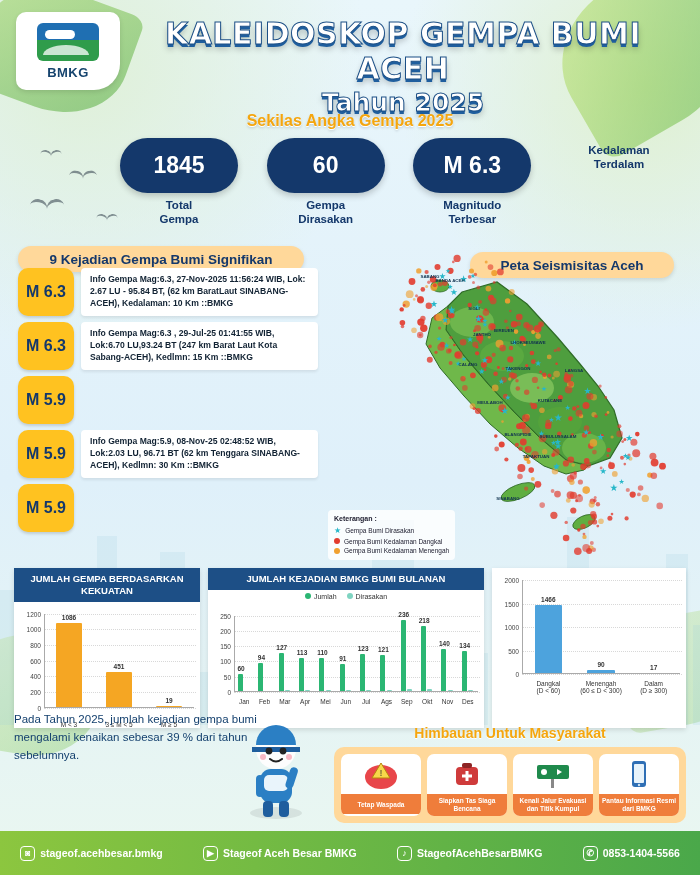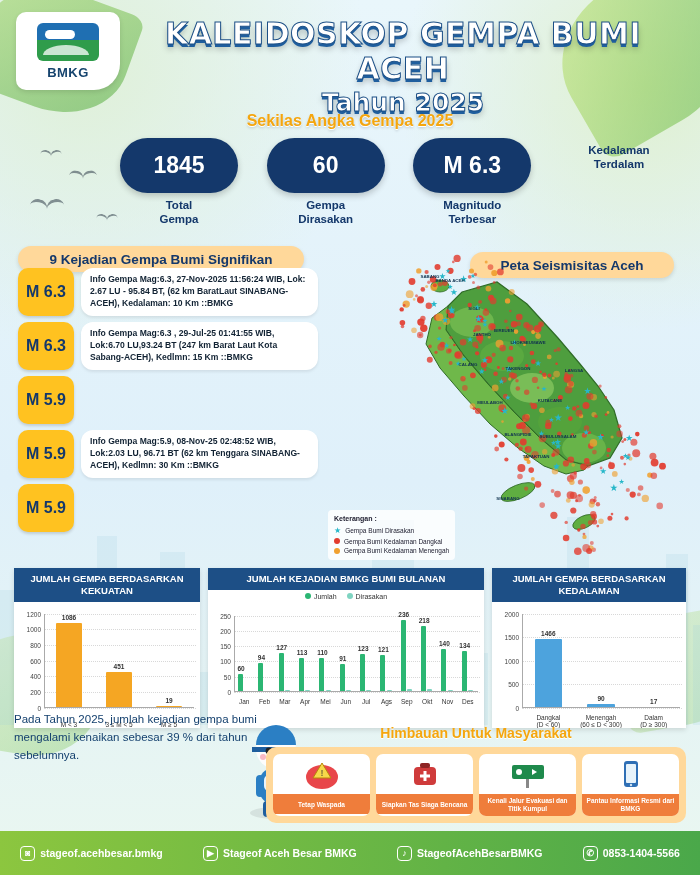--- a/index.html
+++ b/index.html
@@ -93,21 +93,21 @@
   
   .events{position:absolute; left:18px; top:268px; width:300px;}
   .event{display:flex; align-items:stretch; margin-bottom:6px;}
   .event .mag{
     width:56px; min-height:48px; border-radius:10px; background:#ffc220; color:#14386b;
     display:flex; align-items:center; justify-content:center;
     font-size:16px; font-weight:bold; box-shadow:0 2px 3px rgba(0,0,0,.15);
     flex:none;
   }
   .event .info{
-    margin-left:7px; flex:1; background:#fff; border-radius:12px; padding:6px 9px;
+    margin-left:7px; flex:1; background:#fff; border-radius:4px; padding:6px 9px;
     font-size:8.6px; line-height:1.38; color:#123; font-weight:bold;
     box-shadow:0 2px 3px rgba(0,0,0,.08);
     display:flex; align-items:center;
   }
 
   
   .mapwrap{position:absolute; left:322px; top:252px; width:362px; height:312px;}
   .mapcanvas{position:absolute; inset:0;}
   .legendbox{
     position:absolute; left:6px; bottom:4px; background:rgba(255,255,255,.82);
@@ -134,21 +134,21 @@
   .legend-inline i{width:6px;height:6px;border-radius:50%; display:inline-block; margin-right:3px;}
 
   
   .know{
     position:absolute; left:14px; bottom:52px; width:296px; height:120px;
   }
   .know h3{font-size:19px; font-weight:bold; color:#1d4f86; font-family:"DejaVu Sans", sans-serif;}
   .know p{margin-top:8px; font-size:11.5px; line-height:1.55; color:#14406e;}
   .mascot{position:absolute; right:-4px; bottom:2px; width:76px; height:104px;}
 
-  .himbauan{position:absolute; right:14px; bottom:52px; width:420px;}
+  .himbauan{position:absolute; right:14px; bottom:52px; width:352px;}
   .himbauan .hd{text-align:center; font-size:14px; font-weight:bold; color:#f4a60f; text-shadow:0 1px 0 #fff;}
   .cards{margin-top:6px; background:#ffd89a; border-radius:10px; padding:7px; display:flex; gap:6px;}
   .card{flex:1; background:#fff; border-radius:7px; overflow:hidden; text-align:center;}
   .card .pic{height:40px; display:flex; align-items:center; justify-content:center; font-size:20px;}
   .card .cl{background:#ef7d3b; color:#fff; font-size:6.5px; font-weight:bold; padding:3px 2px; line-height:1.2; min-height:20px; display:flex; align-items:center; justify-content:center;}
 
   .footerbar{
     position:absolute; left:0; right:0; bottom:0; height:44px;
     background:linear-gradient(90deg,#8cc63f,#4aa84a);
     display:flex; align-items:center; justify-content:space-around;
@@ -733,21 +733,20 @@
         <div class="bar" style="left: 253.733px; width: 5.1px; height: 40.736px; bottom: 20px; background: rgb(43, 182, 115);"></div>
         <div class="bar" style="left: 259.833px; width: 5.1px; height: 2.128px; bottom: 20px; background: rgb(127, 212, 193);"></div>
         <div class="barlabel" style="left: 256.783px; bottom: 62.736px;">134</div>
         <div class="xlabel" style="left: 259.833px; bottom: 7px;">Des</div>
         <div style="position: absolute; left: 26px; right: 6px; bottom: 20px; border-top: 1px solid rgb(170, 170, 170);"></div>
         <div style="position: absolute; left: 26px; top: 16px; bottom: 20px; border-left: 1px solid rgb(170, 170, 170);"></div>
       </div>
   </div>
 
   <div class="panel" style="left:492px; top:568px; width:194px; height:160px;">
-    <div class="ph">JUMLAH GEMPA BERDASARKAN KEDALAMAN</div>
     <div style="position:relative; height:132px;" id="chart3">
         <div class="gridline" style="top: 106px;"></div>
         <span style="position: absolute; right: 167px; top: 106px; font-size: 6.5px; color: rgb(68, 68, 68); transform: translateY(-50%);">0</span>
         <div class="gridline" style="top: 82.5px;"></div>
         <span style="position: absolute; right: 167px; top: 82.5px; font-size: 6.5px; color: rgb(68, 68, 68); transform: translateY(-50%);">500</span>
         <div class="gridline" style="top: 59px;"></div>
         <span style="position: absolute; right: 167px; top: 59px; font-size: 6.5px; color: rgb(68, 68, 68); transform: translateY(-50%);">1000</span>
         <div class="gridline" style="top: 35.5px;"></div>
         <span style="position: absolute; right: 167px; top: 35.5px; font-size: 6.5px; color: rgb(68, 68, 68); transform: translateY(-50%);">1500</span>
         <div class="gridline" style="top: 12px;"></div>

